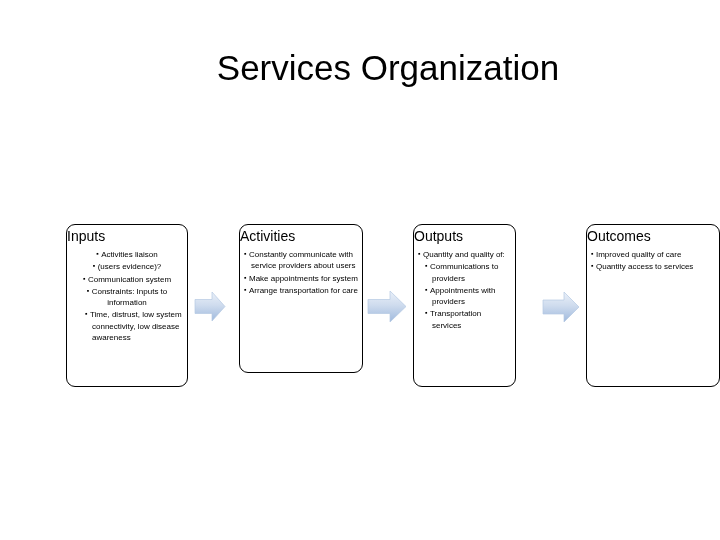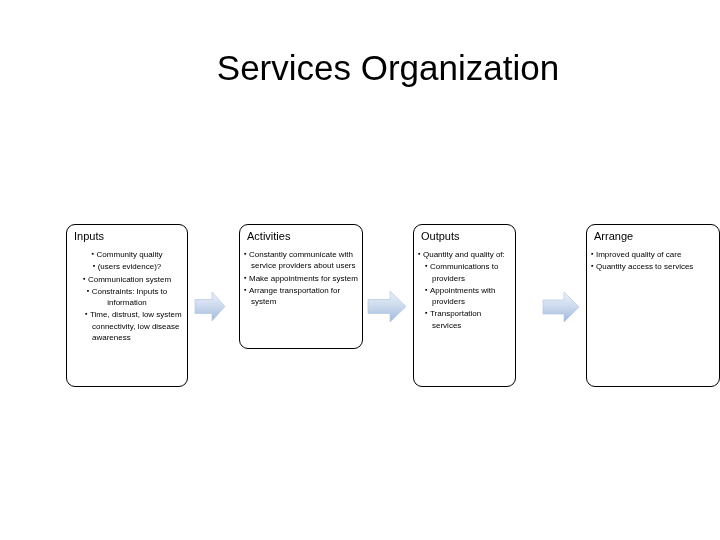--- a/index.html
+++ b/index.html
@@ -42,23 +42,23 @@
   .proc-box {
     position: absolute;
     box-sizing: border-box;
     background: #ffffff;
     border: 1px solid #000000;
     border-radius: 9px;
     overflow: hidden;
   }
   .box-header {
     position: absolute;
-    left: 7px;
+    left: 0;
     top: 4px;
-    font-size: 11px;
+    font-size: 14px;
     font-weight: 400;
     color: #000000;
     line-height: 14px;
     white-space: nowrap;
   }
   .box-body {
     position: absolute;
     left: 4px;
     right: 4px;
     top: 23px;
@@ -108,21 +108,21 @@
 <body>
 
 <div id="slide">
 
   <div id="slide-title">Services Organization</div>
 
   <div class="proc-box" id="box-inputs" style="left:38px; top:224px; width:122px; height:163px;">
     <div class="box-header">Inputs</div>
     <div class="box-body">
       <ul class="lvl sub1">
-        <li><span class="bul">▪</span><span>Community quality</span></li>
+        <li><span class="bul">▪</span><span>Activities liaison</span></li>
         <li><span class="bul">▪</span><span>(users evidence)?</span></li>
         <li><span class="bul">▪</span><span>Communication system</span></li>
       </ul>
       <ul class="lvl sub0">
         <li><span class="bul">▪</span><span>Constraints: Inputs to information</span></li>
       </ul>
       <ul class="lvl sub2">
         <li><span class="bul">▪</span><span>Time, distrust, low system connectivity, low disease awareness</span></li>
       </ul>
     </div>
@@ -134,27 +134,27 @@
         <linearGradient id="agrad1" x1="0" y1="0" x2="0" y2="1">
           <stop offset="0%" stop-color="#eaf0f9"></stop>
           <stop offset="45%" stop-color="#cfdcee"></stop>
           <stop offset="100%" stop-color="#9fb9dd"></stop>
         </linearGradient>
       </defs>
       <polygon points="1,8.5 18,8.5 18,1 31,15.5 18,30 18,22.5 1,22.5" fill="url(#agrad1)" stroke="#b4c8e2" stroke-width="0.7"></polygon>
     </svg>
   </div>
 
-  <div class="proc-box" id="box-activities" style="left:211px; top:224px; width:124px; height:125px;text-decoration:underline;">
+  <div class="proc-box" id="box-activities" style="left:211px; top:224px; width:124px; height:149px;text-decoration:underline;">
     <div class="box-header">Activities</div>
     <div class="box-body">
       <ul class="lvl">
         <li><span class="bul">▪</span><span>Constantly communicate with service providers about users</span></li>
         <li><span class="bul">▪</span><span>Make appointments for system</span></li>
-        <li><span class="bul">▪</span><span>Arrange transportation for system</span></li>
+        <li><span class="bul">▪</span><span>Arrange transportation for care</span></li>
       </ul>
     </div>
   </div>
 
   <div class="arrow" id="arrow2" style="left:339px; top:290px; width:40px; height:33px;">
     <svg width="40" height="33" viewBox="0 0 40 33" xmlns="http://www.w3.org/2000/svg">
       <defs>
         <linearGradient id="agrad2" x1="0" y1="0" x2="0" y2="1">
           <stop offset="0%" stop-color="#eaf0f9"></stop>
           <stop offset="45%" stop-color="#cfdcee"></stop>
@@ -186,21 +186,21 @@
           <stop offset="0%" stop-color="#eaf0f9"></stop>
           <stop offset="45%" stop-color="#cfdcee"></stop>
           <stop offset="100%" stop-color="#9fb9dd"></stop>
         </linearGradient>
       </defs>
       <polygon points="1,9 22,9 22,1 37,16 22,31 22,23 1,23" fill="url(#agrad3)" stroke="#b4c8e2" stroke-width="0.7"></polygon>
     </svg>
   </div>
 
   <div class="proc-box" id="box-outcomes" style="left:558px; top:224px; width:134px; height:163px;">
-    <div class="box-header">Arrange</div>
+    <div class="box-header">Outcomes</div>
     <div class="box-body">
       <ul class="lvl">
         <li><span class="bul">▪</span><span>Improved quality of care</span></li>
         <li><span class="bul">▪</span><span>Quantity access to services</span></li>
       </ul>
     </div>
   </div>
 
 </div>
 

